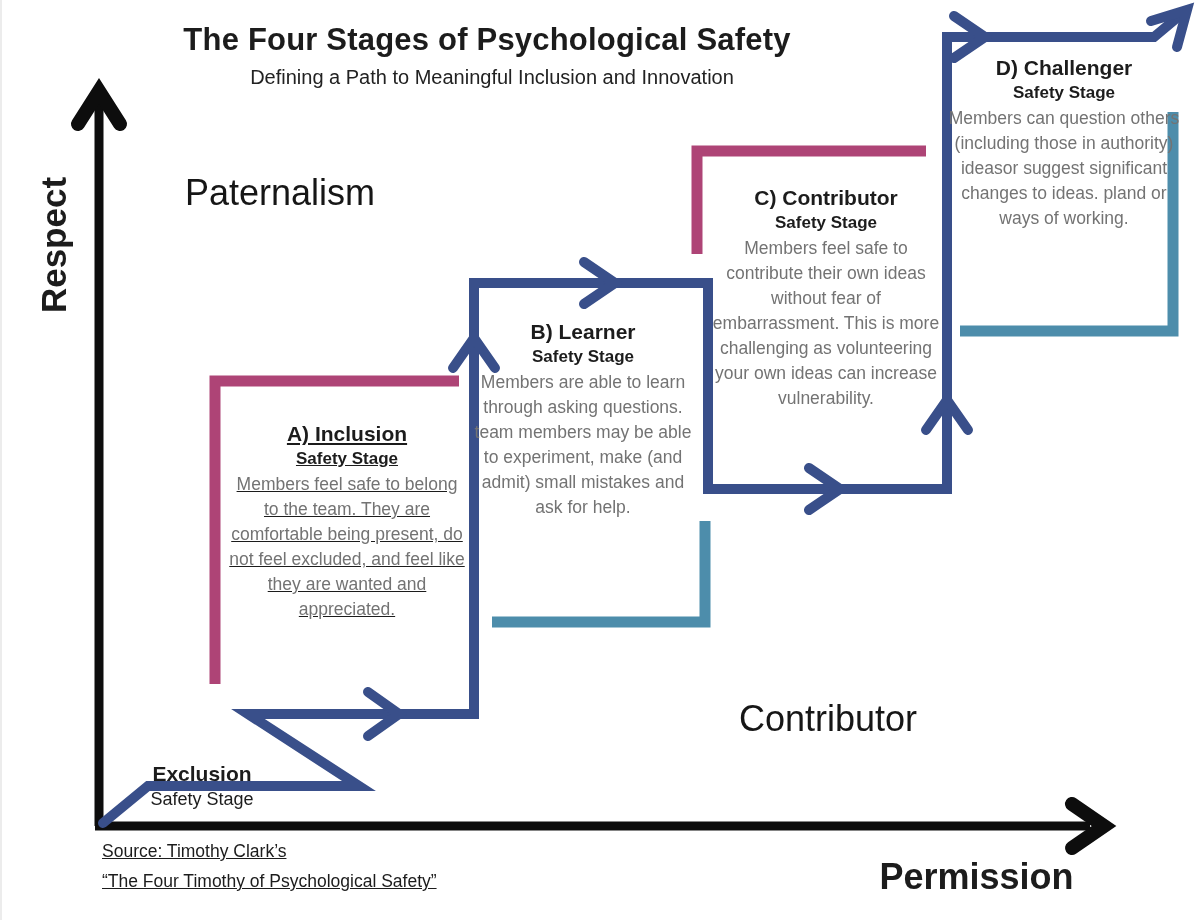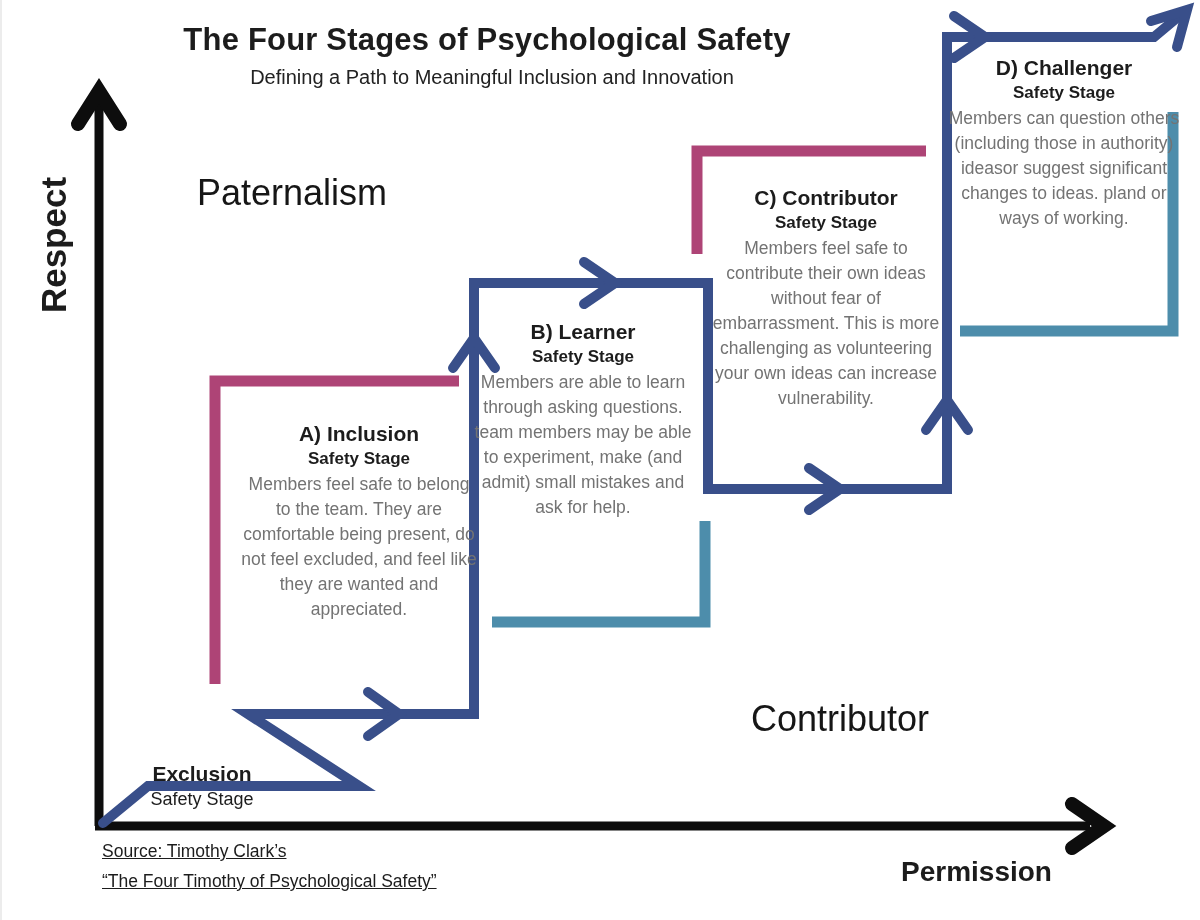--- a/index.html
+++ b/index.html
@@ -5,22 +5,22 @@
   html,body{margin:0;padding:0;background:#ffffff;}
   #canvas{
     position:relative;width:1200px;height:920px;overflow:hidden;
     background:#ffffff;border-left:2px solid #ececec;
     font-family:"Liberation Sans", sans-serif;color:#1c1c1c;
   }
   .abs{position:absolute;}
   #diagram-svg{position:absolute;left:0;top:0;width:1200px;height:920px;}
   .page-title{font-size:31px;font-weight:bold;text-align:center;letter-spacing:.2px;}
   .page-subtitle{font-size:20px;font-weight:normal;text-align:center;color:#222;}
-  .quadrant-label{font-size:36px;color:#161616;margin-left:12px;}
-  .axis-label-x{font-size:28px;font-weight:bold;}
+  .quadrant-label{font-size:36px;color:#161616;}
+  .axis-label-x{font-size:36px;font-weight:bold;}
   .axis-label-y{font-size:35px;font-weight:bold;text-align:center;transform:rotate(-90deg);}
   .stage{text-align:center;line-height:25px;}
   .stage-title{font-size:21px;font-weight:bold;line-height:27px;}
   .stage-sub{font-size:17px;font-weight:bold;line-height:24px;}
   .stage-sub.regular{font-weight:normal;font-size:18px;}
   .stage-body{font-size:17.5px;line-height:25px;margin-top:1px;color:#737373;}
   .footer-text{font-size:17.5px;line-height:30px;color:#1c1c1c;}
 </style>
 </head>
 <body>
@@ -58,21 +58,21 @@
   <div class="abs axis-label-x" style="left:872px;top:856px;width:205px;text-align:center;">Permission</div>
 
   <div class="abs quadrant-label" style="left:183px;top:172px;">Paternalism</div>
   <div class="abs quadrant-label" style="left:737px;top:698px;">Contributor</div>
 
   <div class="abs stage" style="left:114px;top:720px;width:172px;margin-top:40px;">
     <div class="stage-title">Exclusion</div>
     <div class="stage-sub regular">Safety Stage</div>
   </div>
 
-  <div class="abs stage" style="left:239px;top:420px;width:236px;">
+  <div class="abs stage" style="left:227px;top:420px;width:236px;text-decoration:underline;">
     <div class="stage-title">A) Inclusion</div>
     <div class="stage-sub">Safety Stage</div>
     <div class="stage-body">Members feel safe to belong to the team. They are comfortable being present, do not feel excluded, and feel like they are wanted and appreciated.</div>
   </div>
 
   <div class="abs stage" style="left:471px;top:318px;width:220px;">
     <div class="stage-title">B) Learner</div>
     <div class="stage-sub">Safety Stage</div>
     <div class="stage-body">Members are able to learn through asking questions. team members may be able to experiment, make (and admit) small mistakes and ask for help.</div>
   </div>

